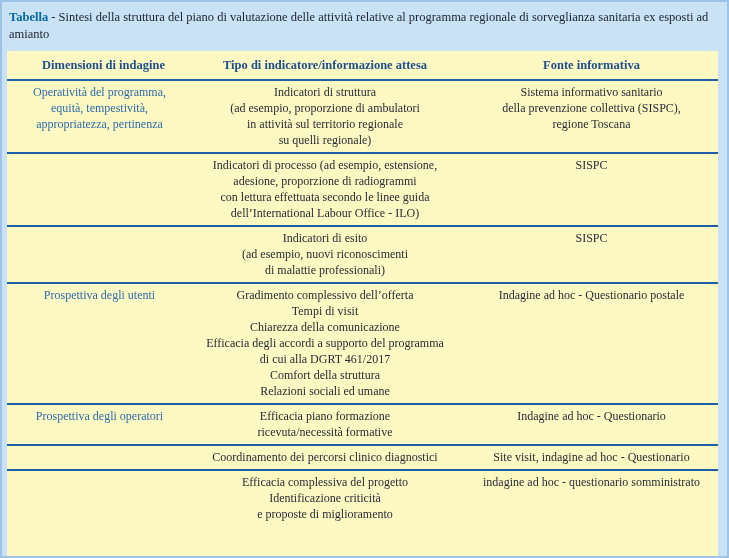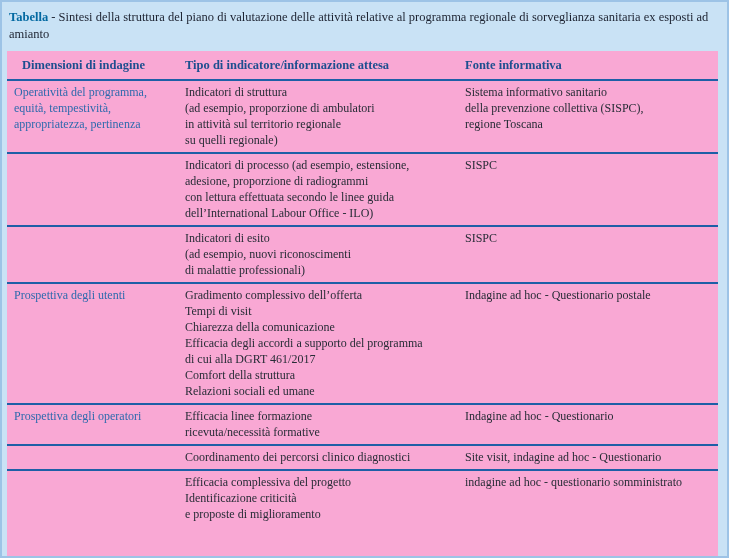--- a/index.html
+++ b/index.html
@@ -13,22 +13,23 @@
   }
   .caption {
     padding:7px 10px 5px 7px;
     font-size:12.5px;
     line-height:17px;
     color:#1c2230;
   }
   .caption .lbl { color:#0369a1; font-weight:bold; }
   .panel {
     margin:3px 9px 0 5px;
-    background:#f9a8d4;
+    background:#fef9c3;
     min-height:505px;
+    text-align:center;
   }
   .thead {
     display:grid;
     grid-template-columns:178px 280px 1fr;
     border-bottom:2px solid #1e5fa6;
     padding:7px 0 6px;
   }
   .hc {
     font-weight:bold;
     color:#1d4f8f;
@@ -120,21 +121,21 @@
         <div class="cell src">
           <div class="line"><span>Indagine </span><span class="it">ad hoc</span><span> - Questionario postale</span></div>
           <div class="line"><span></span></div>
         </div>
       </div>
       <div class="trow">
         <div class="cell dim">
           <div class="line"><span>Prospettiva degli operatori</span></div>
         </div>
         <div class="cell ind">
-          <div class="line"><span>Efficacia linee formazione</span></div>
+          <div class="line"><span>Efficacia piano formazione</span></div>
           <div class="line"><span>ricevuta/necessità formative</span></div>
         </div>
         <div class="cell src">
           <div class="line"><span>Indagine </span><span class="it">ad hoc</span><span> - Questionario</span></div>
           <div class="line"><span></span></div>
         </div>
       </div>
       <div class="trow">
         <div class="cell dim"></div>
         <div class="cell ind">

